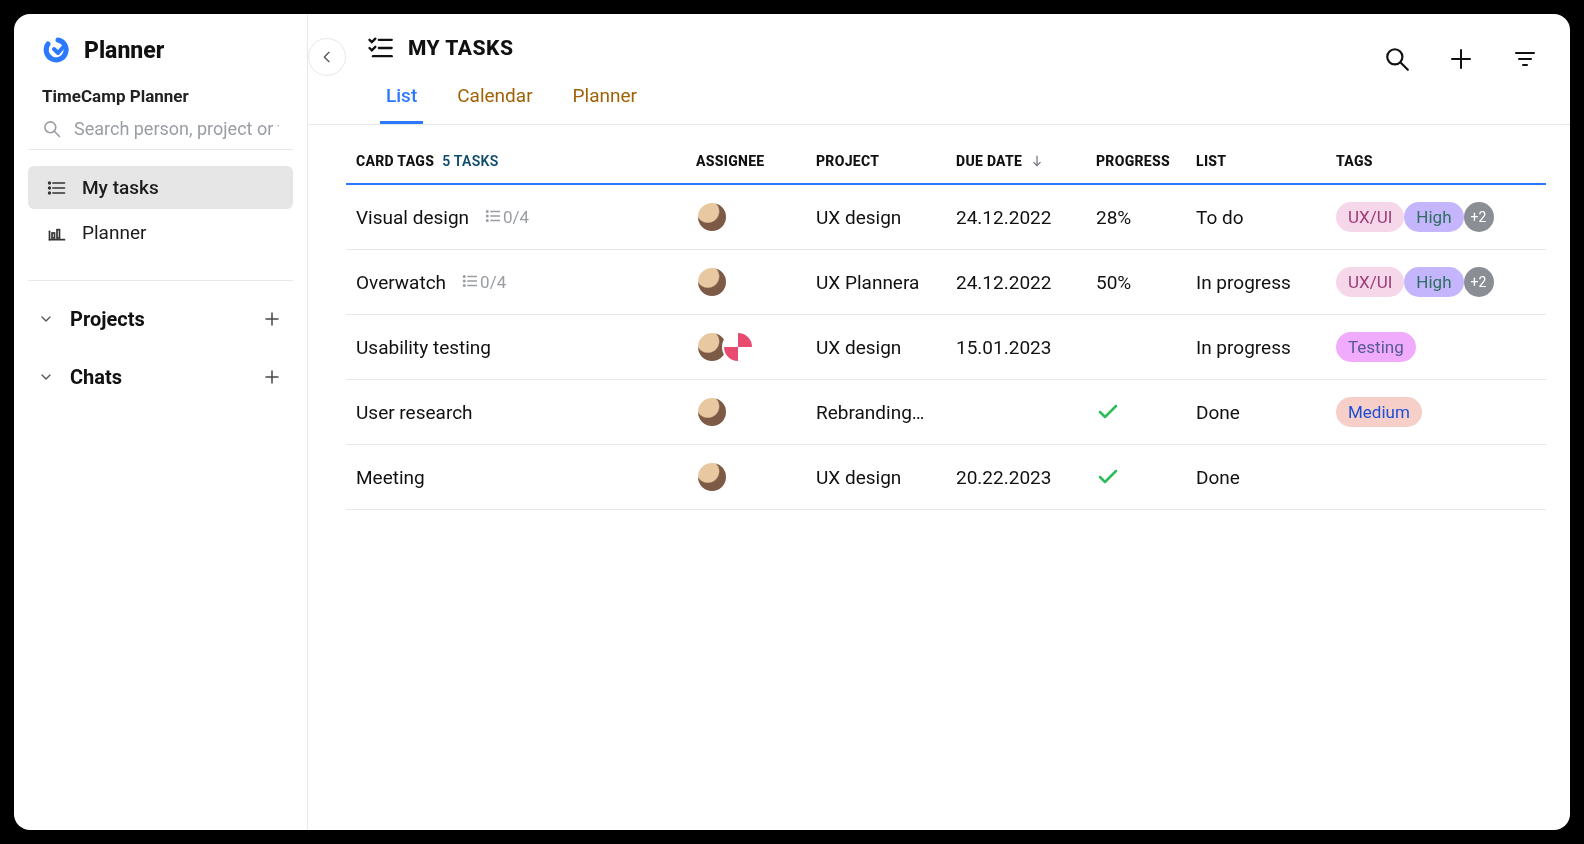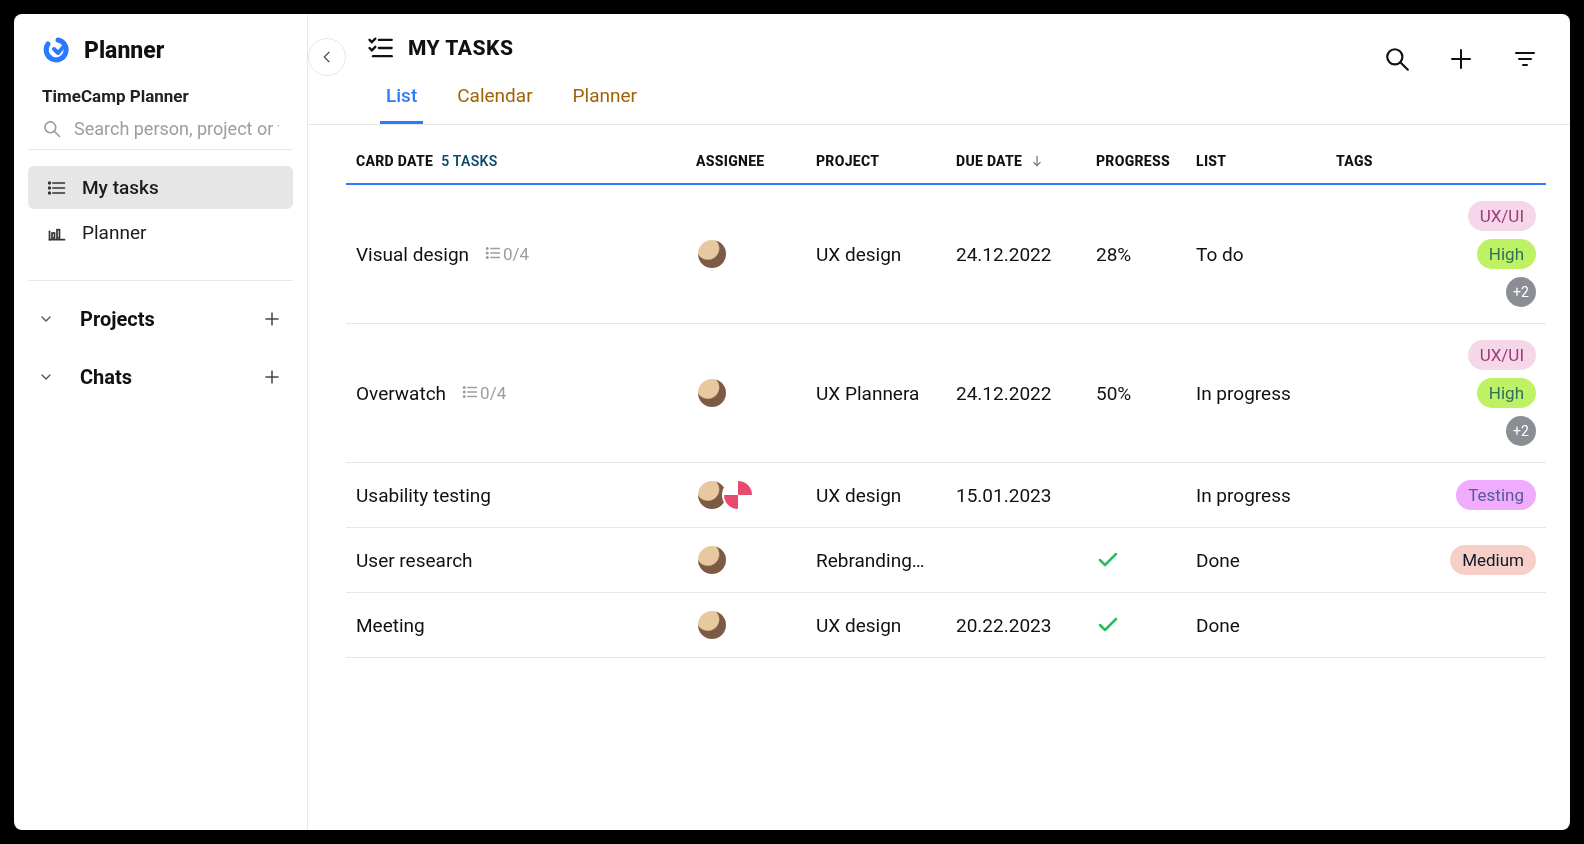--- a/index.html
+++ b/index.html
@@ -1,35 +1,35 @@
 <!DOCTYPE html>
 <html><head>
 <meta charset="utf-8">
 <style>
 * { box-sizing: border-box; margin: 0; padding: 0; font-family: -apple-system, BlinkMacSystemFont, "Segoe UI", Roboto, Arial, sans-serif; }
 body { background: #000; width: 1584px; height: 844px; padding: 14px; }
-.app { background: #fff; width: 100%; height: 100%; border-radius: 8px; display: flex; overflow: hidden; position: relative; }
+.app { background: #fff; width: 100%; height: 100%; border-radius: 16px; display: flex; overflow: hidden; position: relative; }
 
 
 .sidebar { width: 312px; border-right: 1px solid #e6e8eb; display: flex; flex-direction: column; padding: 20px 14px 14px 14px; }
 .logo-row { display: flex; align-items: center; gap: 10px; padding-left: 14px; margin-bottom: 20px; }
 .logo-mark { width: 32px; height: 32px; }
 .logo-title { font-weight: 800; font-size: 23px; color: #111; }
 .org-name { font-weight: 700; font-size: 17px; color: #222; padding-left: 14px; margin-bottom: 2px; }
 .searchbox { display: flex; align-items: center; gap: 12px; padding: 10px 14px; border-bottom: 1px solid #e6e8eb; margin-bottom: 16px; }
 .searchbox input { border: none; outline: none; font-size: 18px; color: #111; width: 100%; background: transparent; }
 .searchbox input::placeholder { color: #9a9da2; }
 .nav-list { display: flex; flex-direction: column; gap: 2px; margin-bottom: 16px; }
 .nav-item { display: flex; align-items: center; gap: 14px; padding: 10px 18px; border-radius: 6px; font-size: 19px; color: #1c1c1c; cursor: pointer; }
 .nav-item.active { background: #e6e6e6; font-weight: 500; }
 .nav-icon { width: 22px; height: 22px; display: inline-flex; align-items: center; justify-content: center; color: #333; }
 
 .divider { height: 1px; background: #e6e8eb; margin: 10px 0 18px 0; }
 .section-row { display: flex; align-items: center; justify-content: space-between; padding: 8px 10px; cursor: pointer; }
-.section-row .left { display: flex; align-items: center; gap: 26px; }
+.section-row .left { display: flex; align-items: center; gap: 16px; }
 .section-row .chev { width: 16px; height: 16px; color: #555; }
 .section-title { font-weight: 700; font-size: 20px; color: #111; }
 .plus-btn { color: #444; cursor: pointer; width: 22px; height: 22px; display: inline-flex; align-items: center; justify-content: center; }
 
 
 .collapse-pill { position: absolute; left: 294px; top: 24px; width: 38px; height: 38px; border-radius: 50%; background: #fff; border: 1px solid #e6e8eb; display: flex; align-items: center; justify-content: center; cursor: pointer; z-index: 5; }
 
 
 .main { flex: 1; display: flex; flex-direction: column; }
 .header { padding: 20px 30px 0 58px; border-bottom: 1px solid #e6e8eb; }
@@ -56,26 +56,26 @@
 .cardname { display: flex; align-items: center; gap: 16px; }
 .subtask-chip { display: inline-flex; align-items: flex-start; color: #9a9da2; font-size: 17px; }
 
 .assignees { display: flex; align-items: center; }
 .avatar { width: 32px; height: 32px; border-radius: 50%; background: radial-gradient(circle at 35% 30%, #e8c8a0 0 40%, #7d5a46 45% 100%); border: 2px solid #fff; margin-left: -6px; }
 .avatar:first-child { margin-left: 0; }
 .avatar.alt { background: conic-gradient(#e94b70 0 25%, #fff 0 50%, #e94b70 0 75%, #fff 0 100%); }
 
 .check-icon { color: #2bbd5a; }
 
-.tags { display: flex; gap: 8px; align-items: flex-end; flex-direction: column; }
+.tags { display: flex; align-items: flex-start; }
 .tag { padding: 5px 12px; border-radius: 16px; font-size: 17px; white-space: nowrap; }
 .tag.pink { background: #f6d6e9; color: #9b3d7a; }
-.tag.teal { background: #bef264; color: #2f6f5f; }
+.tag.teal { background: #c4b5fd; color: #2f6f5f; }
 .tag.purple { background: #f0abfc; color: #555a99; }
-.tag.salmon { background: #f6cfc8; color: #0f172a; }
+.tag.salmon { background: #f6cfc8; color: #1d4ed8; }
 .tag-more { width: 30px; height: 30px; border-radius: 50%; background: #8b8e94; color: #fff; font-size: 14px; display: inline-flex; align-items: center; justify-content: center; }
 
 svg { display: block; }
 </style>
 </head>
 <body>
 
 <div class="app">
 
   <aside class="sidebar">
@@ -214,21 +214,21 @@
           <div class="tab active">List</div>
           <div class="tab">Calendar</div>
           <div class="tab">Planner</div>
         </div>
     </div>
 
     <div class="content">
       <div class="table">
         <div class="thead">
           <div class="th">
-            <span>CARD DATE</span>
+            <span>CARD TAGS</span>
             <span class="count">5 TASKS</span>
           </div>
           <div class="th">
               <span>ASSIGNEE</span>
             </div>
           <div class="th">
               <span>PROJECT</span>
             </div>
           <div class="th">
             <span>DUE DATE</span>

